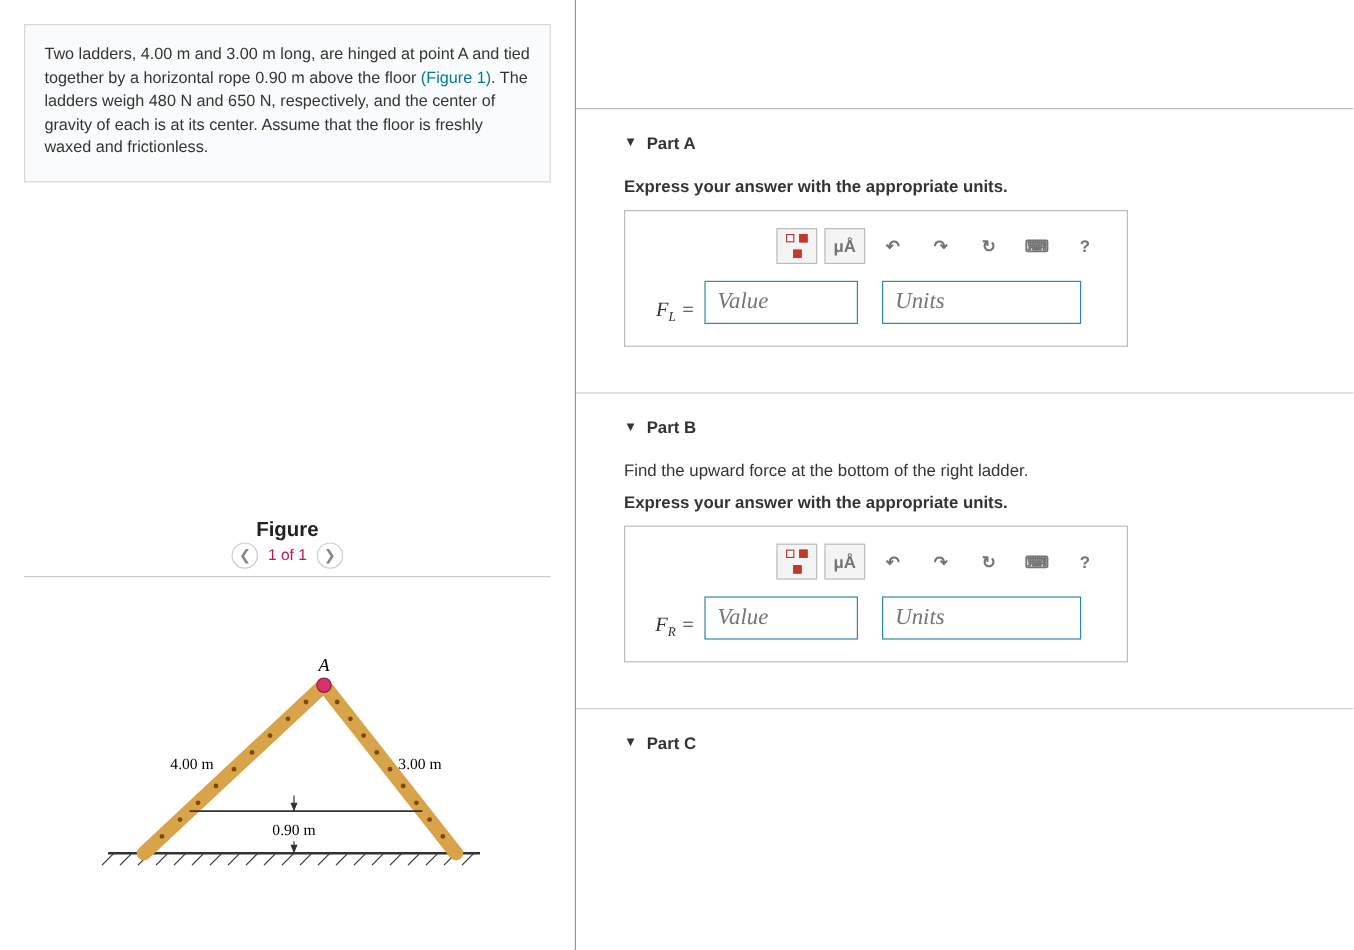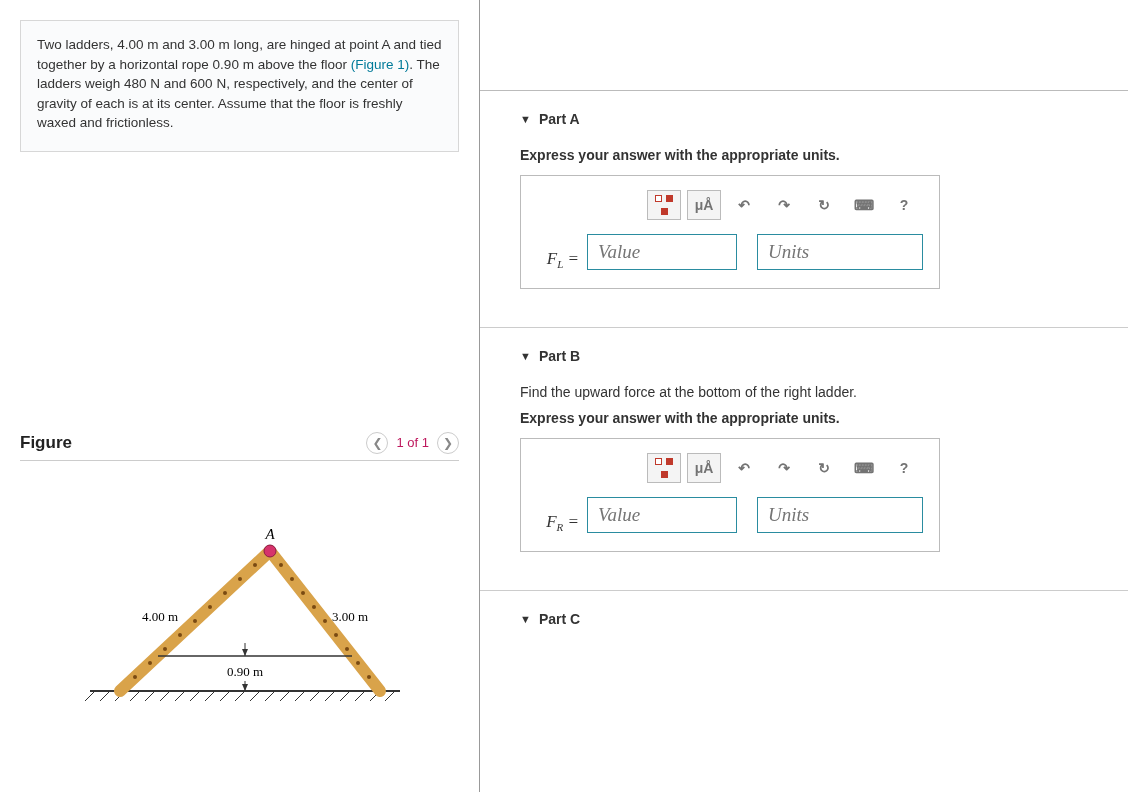--- a/index.html
+++ b/index.html
@@ -29,20 +29,21 @@
     line-height: 1.45;
   }
   .figure-link { color: #007a99; }
   .figure-section { margin-top: 280px; padding: 0 20px; }
   .figure-header {
     display: flex;
     align-items: center;
     justify-content: space-between;
     border-bottom: 1px solid #ccc;
     padding-bottom: 6px;
+    flex-direction: column;
   }
   .figure-title { font-size: 17px; font-weight: bold; color: #222; }
   .fig-nav { display: flex; align-items: center; gap: 8px; }
   .nav-btn {
     width: 22px; height: 22px; border-radius: 50%;
     border: 1px solid #ccc; background: #fff;
     display: flex; align-items: center; justify-content: center;
     font-size: 12px; color: #888; cursor: pointer;
   }
   .fig-count { font-size: 13px; color: #be185d; }
@@ -116,35 +117,35 @@
   .value-input, .units-input {
     border: 1px solid #2a8ca0;
     height: 36px;
     font-family: 'Times New Roman', serif;
     font-style: italic;
     font-size: 19px;
     color: #888;
     padding: 0 10px;
     background: #fff;
   }
-  .value-input { width: 150px; }
+  .value-input { width: 128px; }
   .units-input { width: 166px; margin-left: 12px; }
   .right-panel hr.sep {
     border: none;
     border-top: 1px solid #ccc;
     margin: 28px 0 0 0;
   }
   svg text { font-family: 'Times New Roman', serif; }
 </style>
 </head>
 <body>
 
 <div class="left-panel">
   <div class="problem-box">
-    <span>Two ladders, 4.00 m and 3.00 m long, are hinged at point A and tied together by a horizontal rope 0.90 m above the floor </span><span class="figure-link">(Figure 1)</span><span>. The ladders weigh 480 N and 600 N, respectively, and the center of gravity of each is at its center. Assume that the floor is freshly waxed and frictionless.</span>
+    <span>Two ladders, 4.00 m and 3.00 m long, are hinged at point A and tied together by a horizontal rope 0.90 m above the floor </span><span class="figure-link">(Figure 1)</span><span>. The ladders weigh 480 N and 650 N, respectively, and the center of gravity of each is at its center. Assume that the floor is freshly waxed and frictionless.</span>
   </div>
 
   <div class="figure-section">
     <div class="figure-header">
       <div class="figure-title">Figure</div>
       <div class="fig-nav">
         <div class="nav-btn">❮</div>
         <div class="fig-count">1 of 1</div>
         <div class="nav-btn">❯</div>
       </div>

